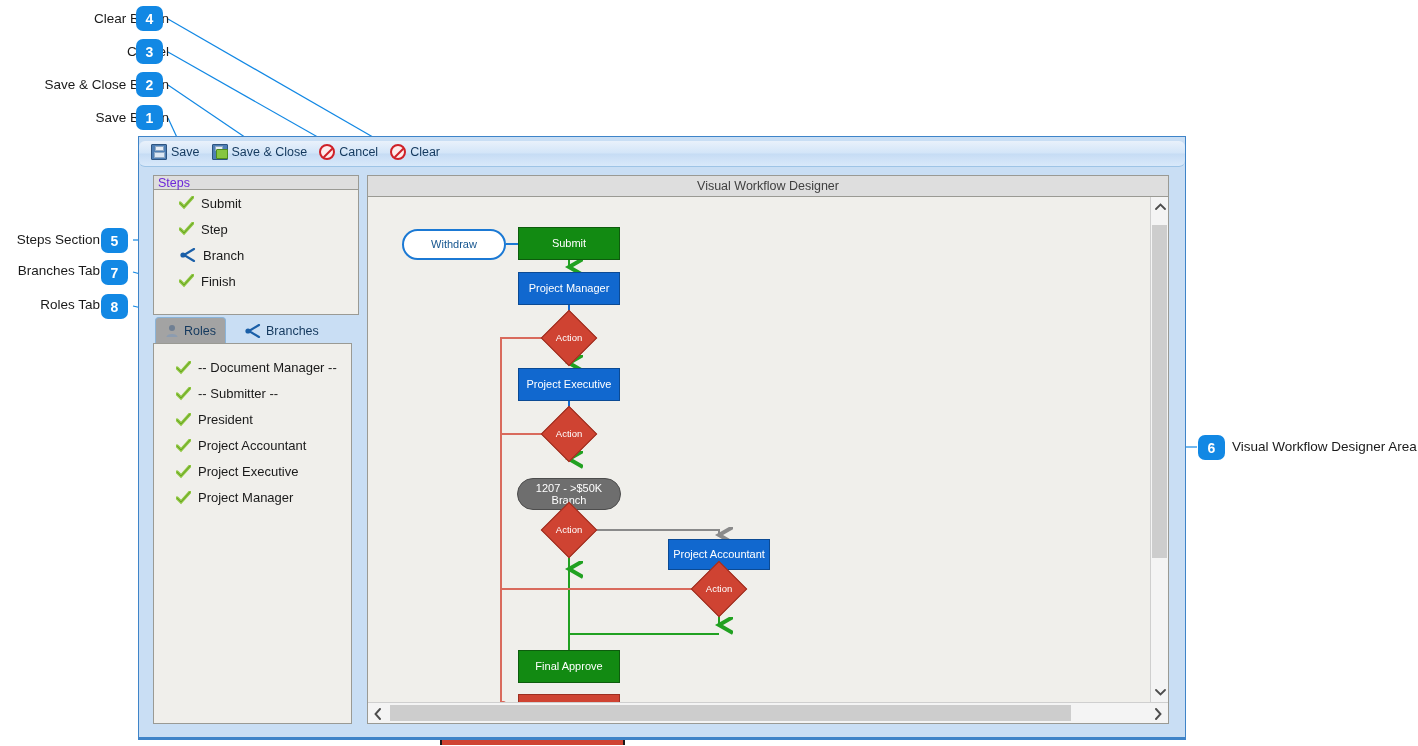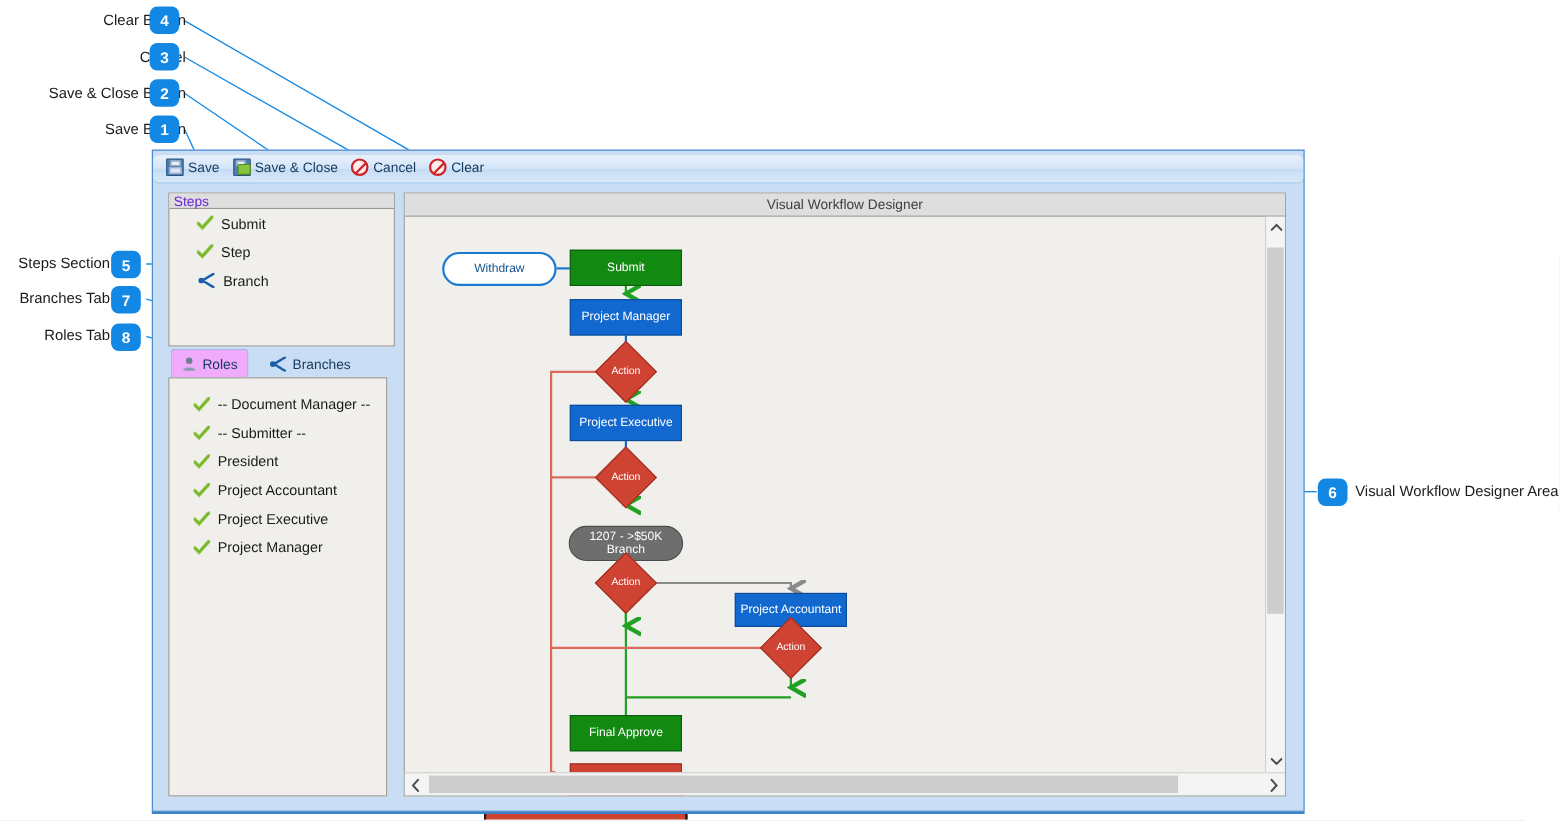--- a/index.html
+++ b/index.html
@@ -70,21 +70,21 @@
 
   
   .tabstrip{
     position:absolute;left:153px;top:318px;width:206px;height:25px;
   }
   .tab{
     position:absolute;top:0;height:25px;display:flex;align-items:center;gap:5px;
     font-size:12.5px;color:#14395e;box-sizing:border-box;padding:0 9px;
   }
   .tab.active{
-    left:2px;background:#f0abfc;border:1px solid #8bb4d8;border-bottom:none;
+    left:2px;background:#a3a3a3;border:1px solid #8bb4d8;border-bottom:none;
     border-radius:4px 4px 0 0;top:-1px;height:26px;
   }
   .tab.inactive{left:82px;background:transparent;}
   .ico-person{width:14px;height:14px;position:relative;flex:0 0 14px;}
 
   .roles-panel{
     position:absolute;left:153px;top:343px;width:199px;height:381px;
     background:#f0efeb;border:1px solid #9a9a94;box-sizing:border-box;
     padding-top:5px;
   }
@@ -218,20 +218,29 @@
         </svg>
       </span>
     <span>Step</span>
   </div>
   <div class="step-row">
     <span class="ico-branch"><svg width="17" height="14" viewBox="0 0 17 14">
           <path d="M15 1 L5 7 L15 13" stroke="#1a5fa8" stroke-width="2.2" fill="none" stroke-linecap="round"></path>
           <circle cx="4" cy="7" r="2.6" fill="#1a5fa8"></circle>
         </svg></span>
     <span>Branch</span>
+  </div>
+  <div class="step-row">
+    <span class="ico-check">
+        <svg width="15" height="14" viewBox="0 0 15 14">
+          <path d="M1 7 L5 11 L14 1" stroke="#8dc63f" stroke-width="3.2" fill="none" stroke-linecap="round"></path>
+          <path d="M1 7 L5 11 L14 1" stroke="#5f9a1e" stroke-width="0.8" fill="none"></path>
+        </svg>
+      </span>
+    <span>Finish</span>
   </div>
 </div>
 
 <div class="tabstrip">
   <div class="tab active">
     <span class="ico-person"><svg width="14" height="14" viewBox="0 0 14 14">
           <circle cx="7" cy="4" r="3" fill="#6f7f93"></circle>
           <path d="M1.5 13 C1.5 9 12.5 9 12.5 13 Z" fill="#8c9cb0"></path>
         </svg></span>
     <span>Roles</span>

